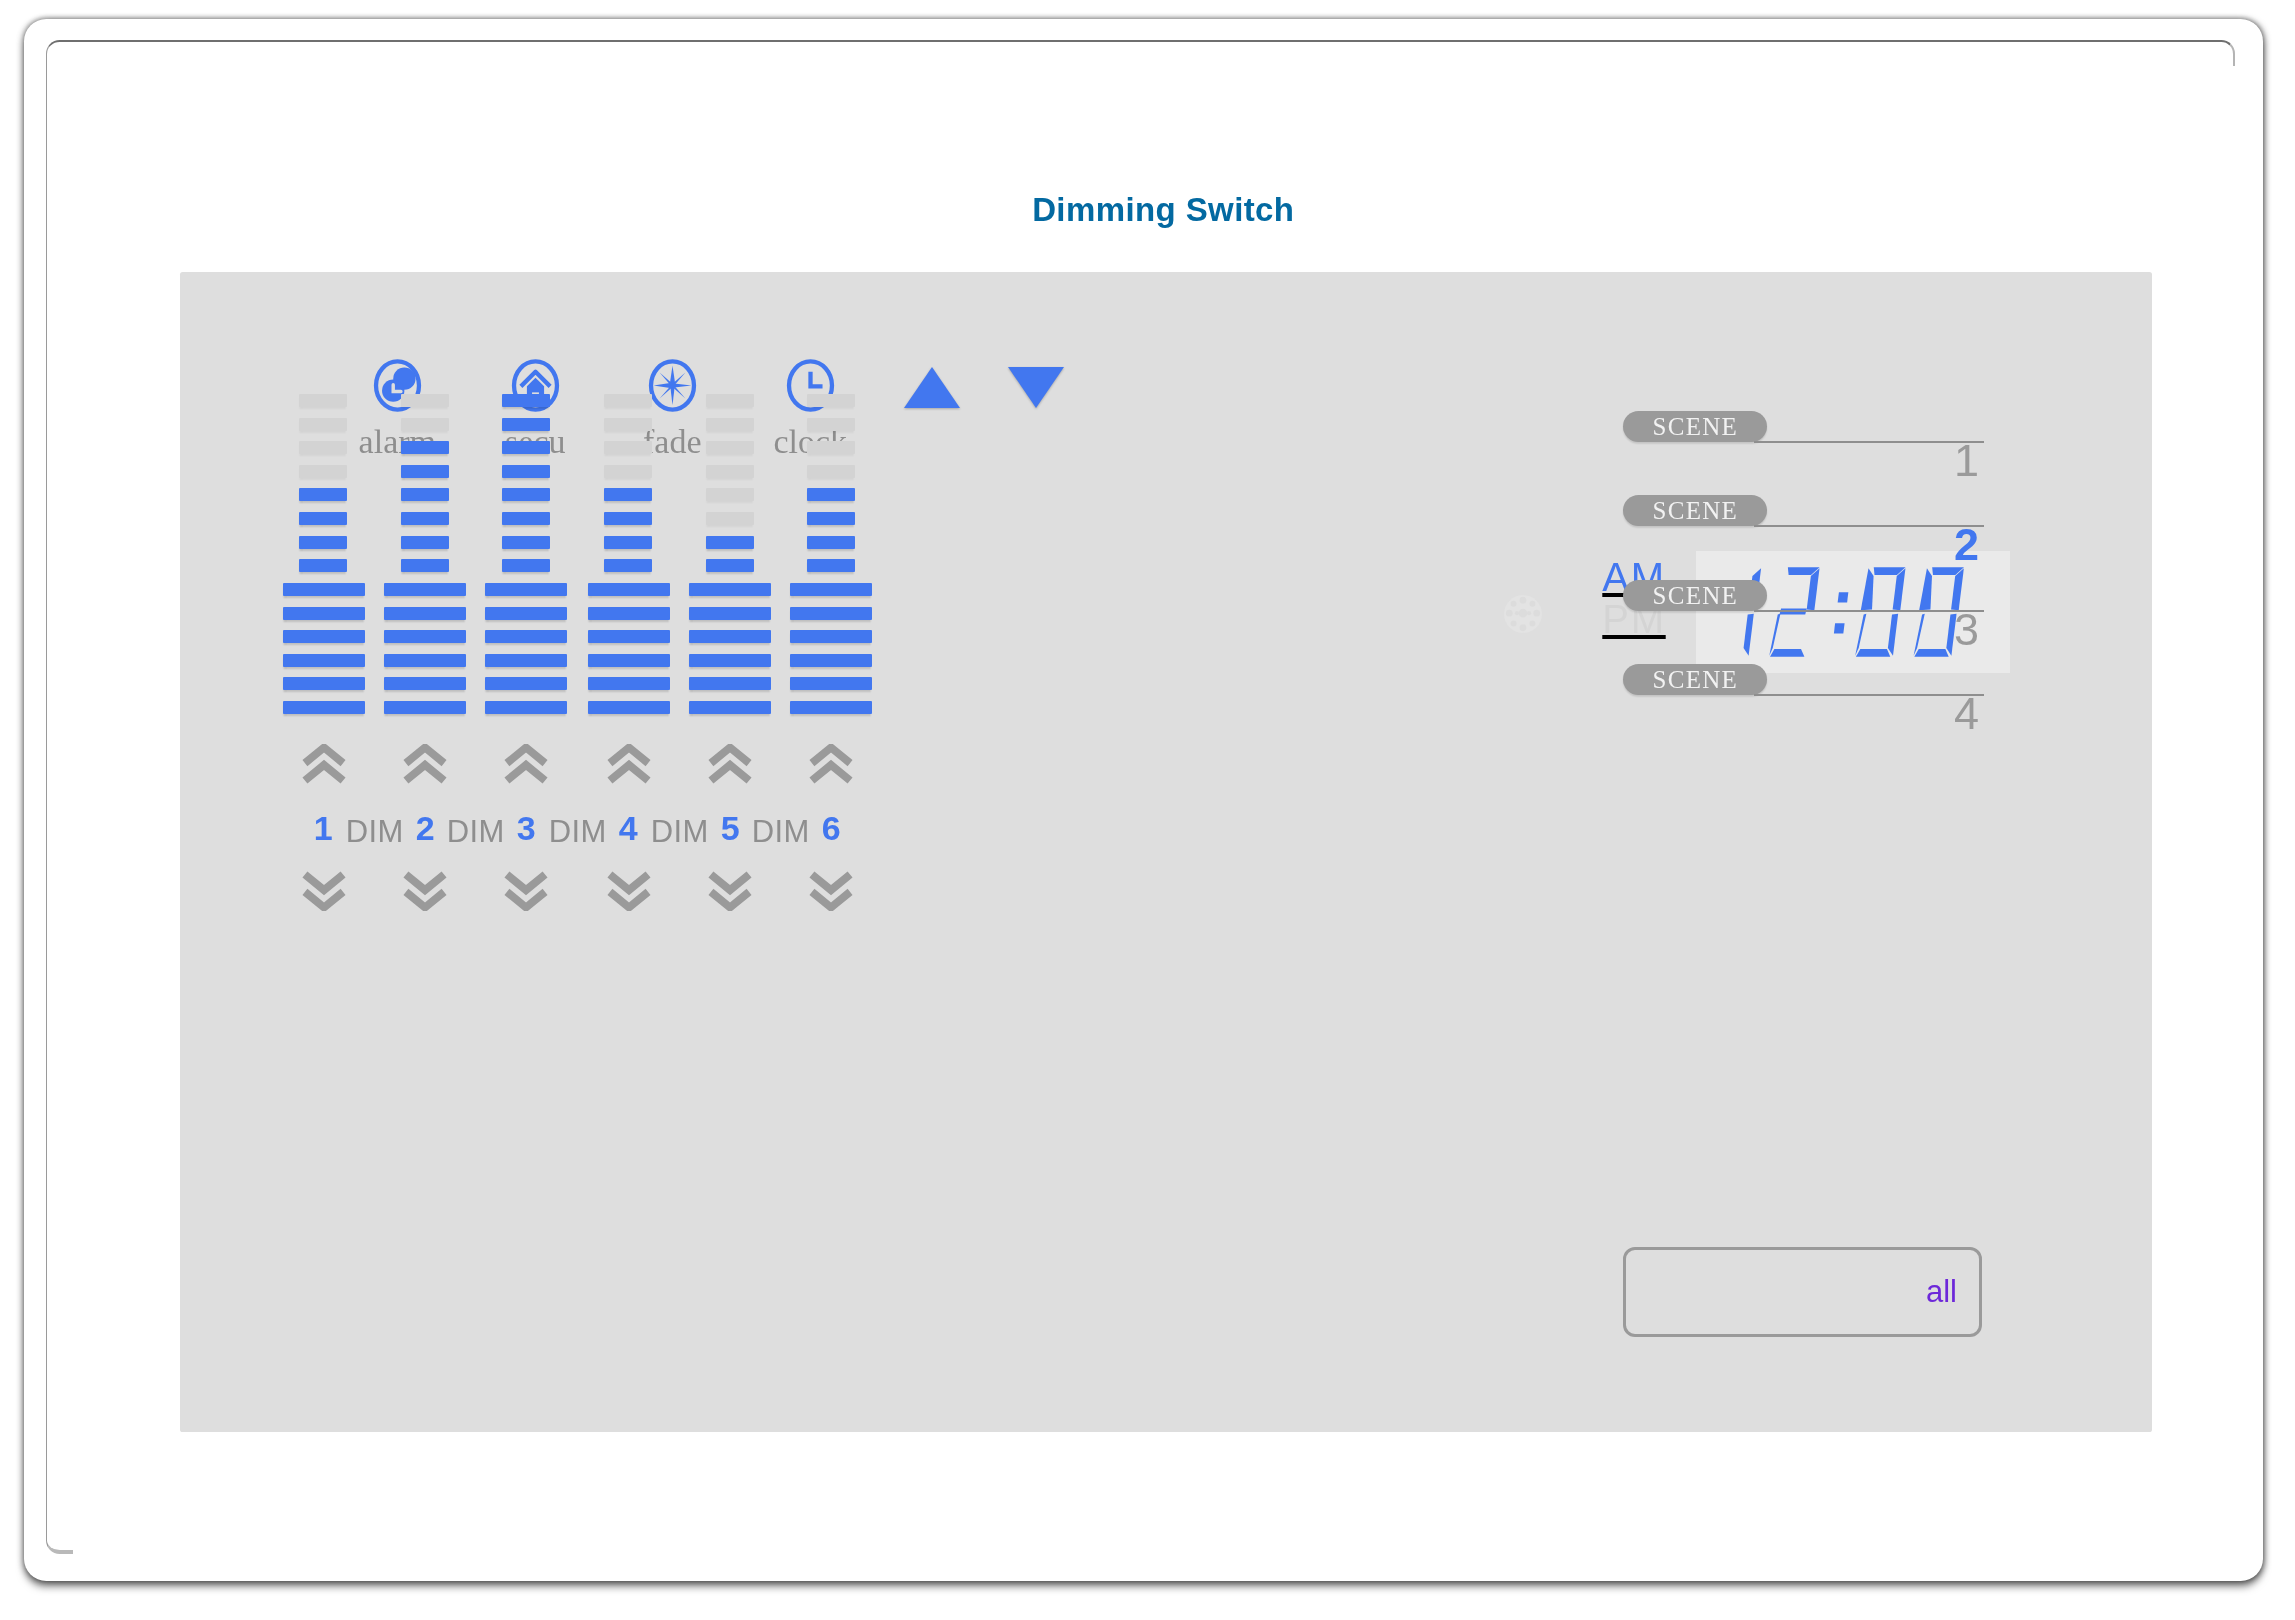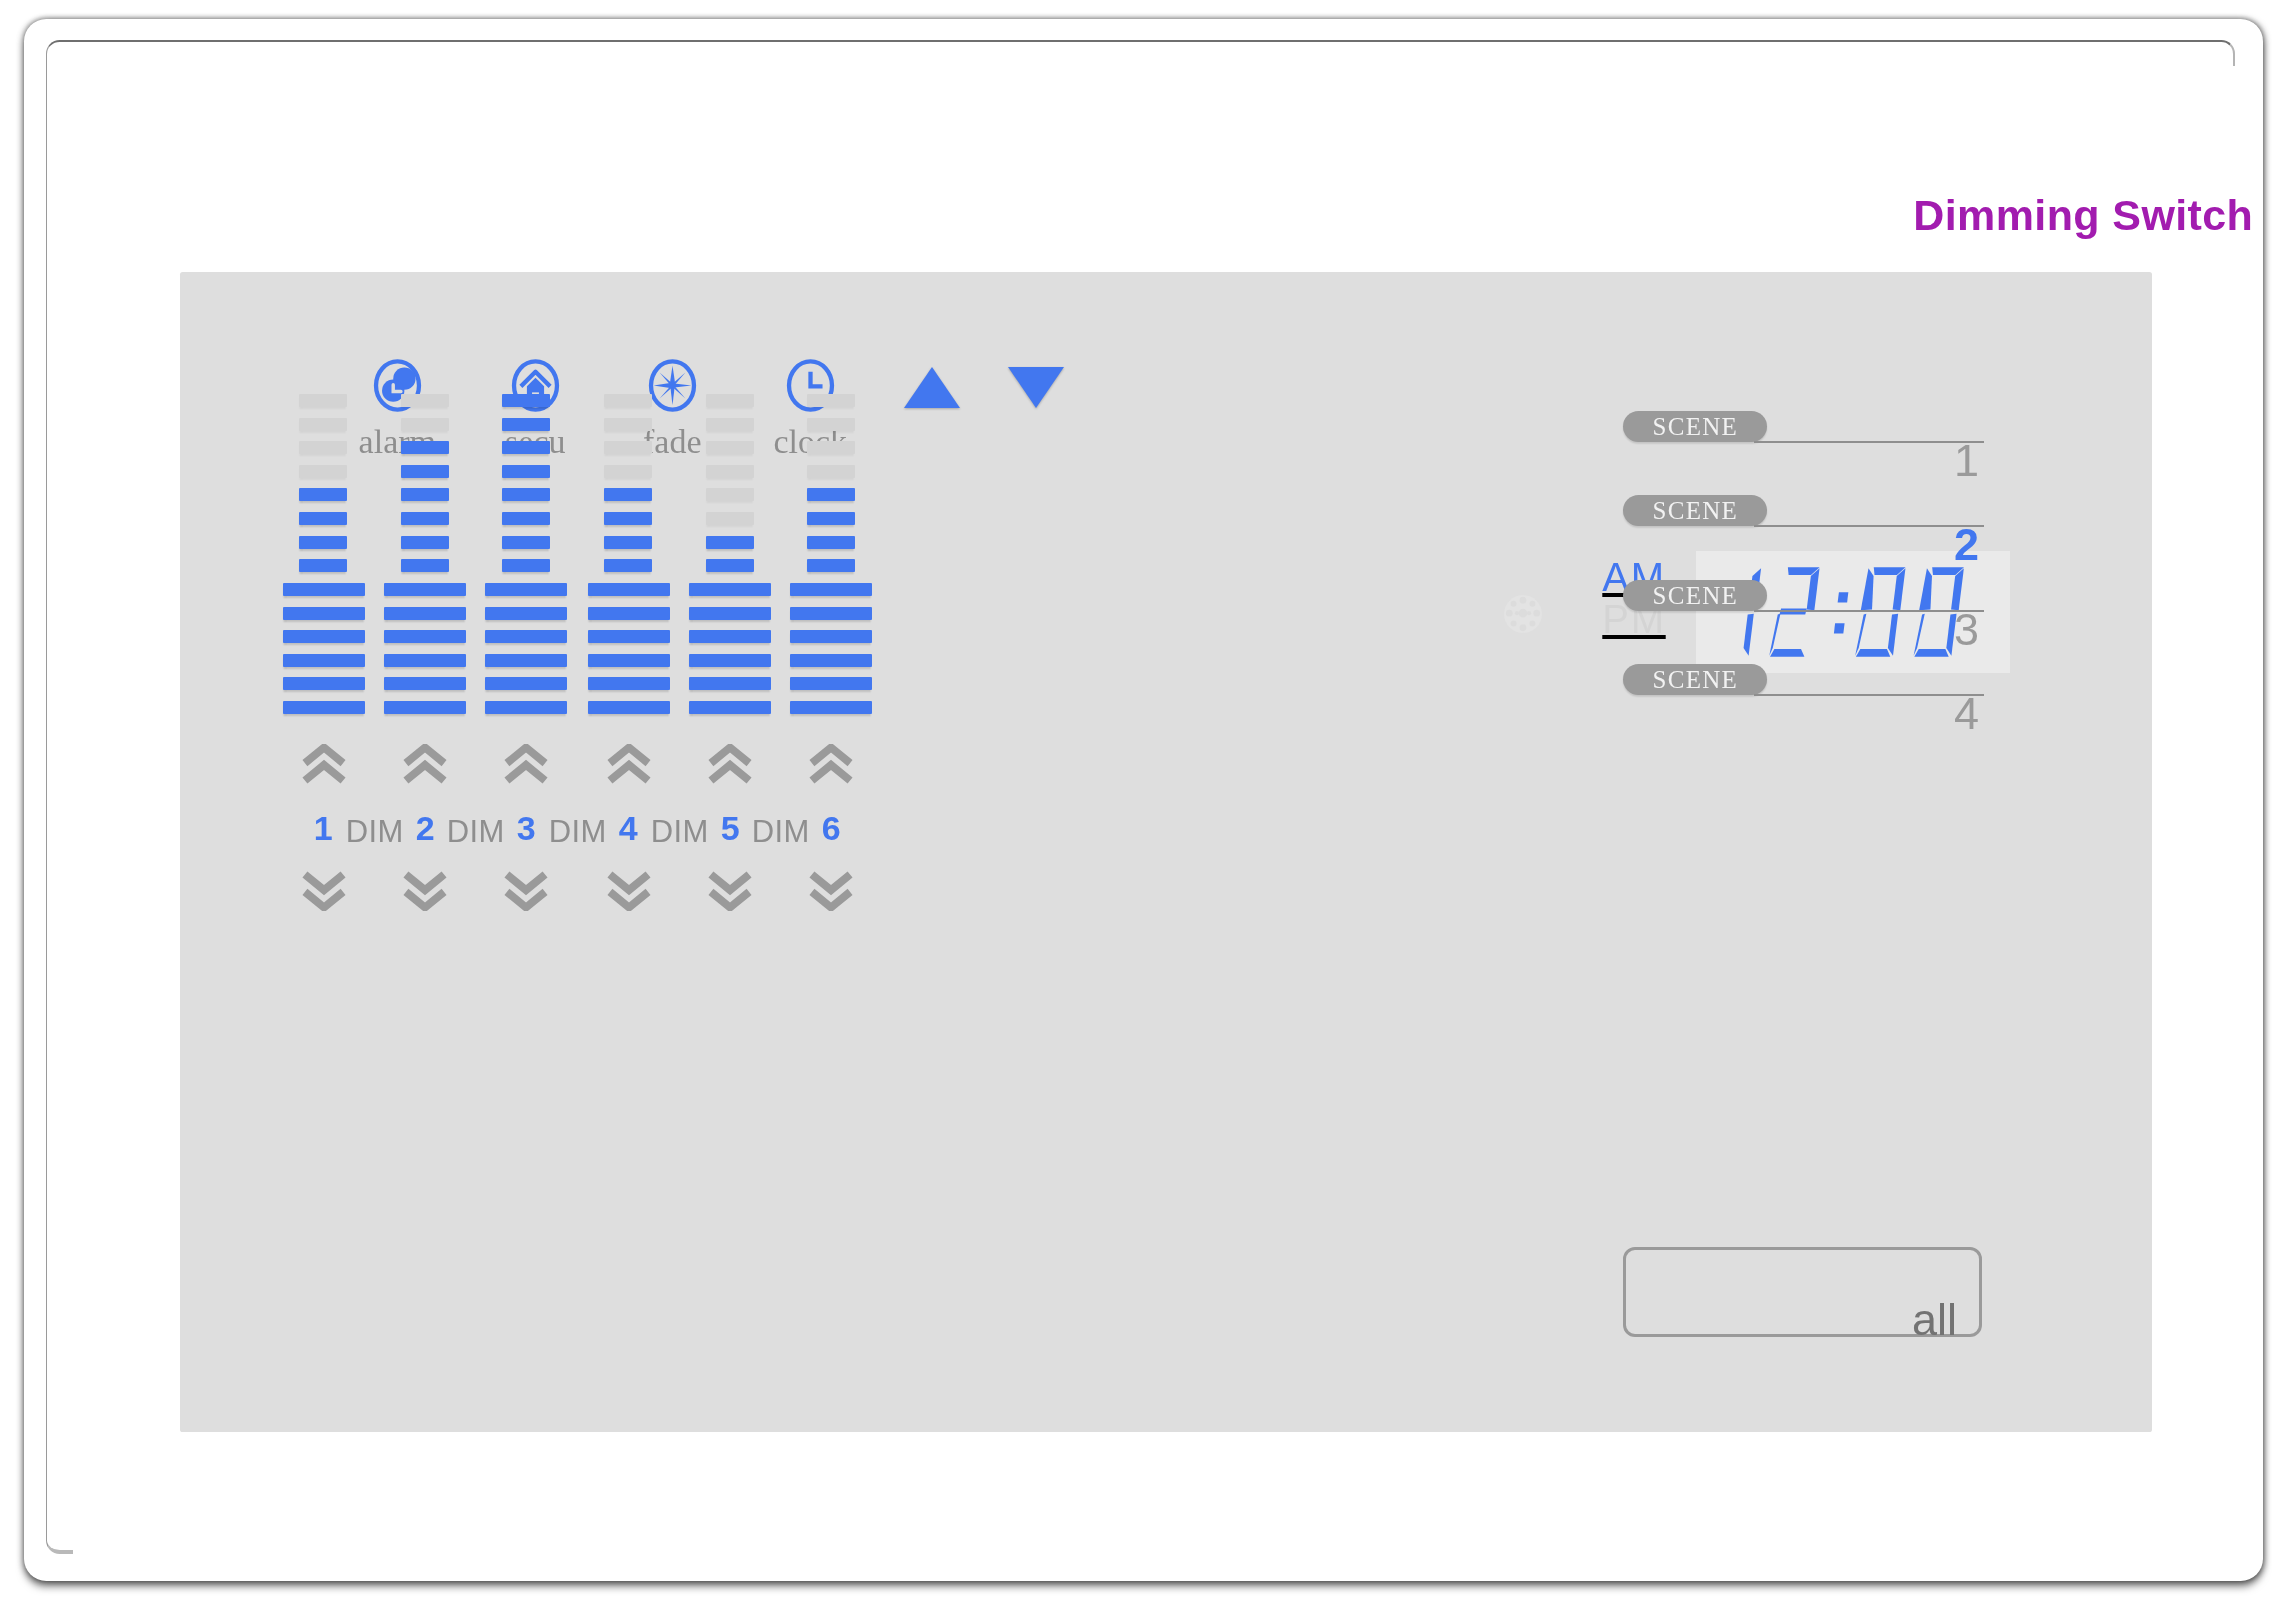--- a/index.html
+++ b/index.html
@@ -54,24 +54,24 @@
     background: #ffffff;
     overflow: hidden;
   }
 
   
   #page-title {
     position: absolute;
     top: 125px;
     left: 0;
     width: 100%;
-    text-align: right;
-    font-size: 43px;
+    text-align: center;
+    font-size: 33px;
     font-weight: bold;
-    color: #a21caf;
+    color: #0369a1;
     letter-spacing: 0.4px;
   }
 
   
   #control-panel {
     position: absolute;
     left: 107px;
     top: 206px;
     width: 1972px;
     height: 1160px;
@@ -254,23 +254,22 @@
     height: 90px;
     border: 3.4px solid #9a9a9a;
     border-radius: 12px;
     box-sizing: border-box;
   }
   #all-button .all-label {
     position: absolute;
     right: 22.3px;
     top: 50%;
     transform: translateY(-50%);
-    font-size: 45px;
-    color: #737373;
-    margin-top: 28px;
+    font-size: 31px;
+    color: #6d28d9;
   }
 
   
   #brand {
     position: absolute;
     top: 1383px;
     left: 0;
     width: 100%;
     text-align: center;
     font-family: "Liberation Serif", serif;

